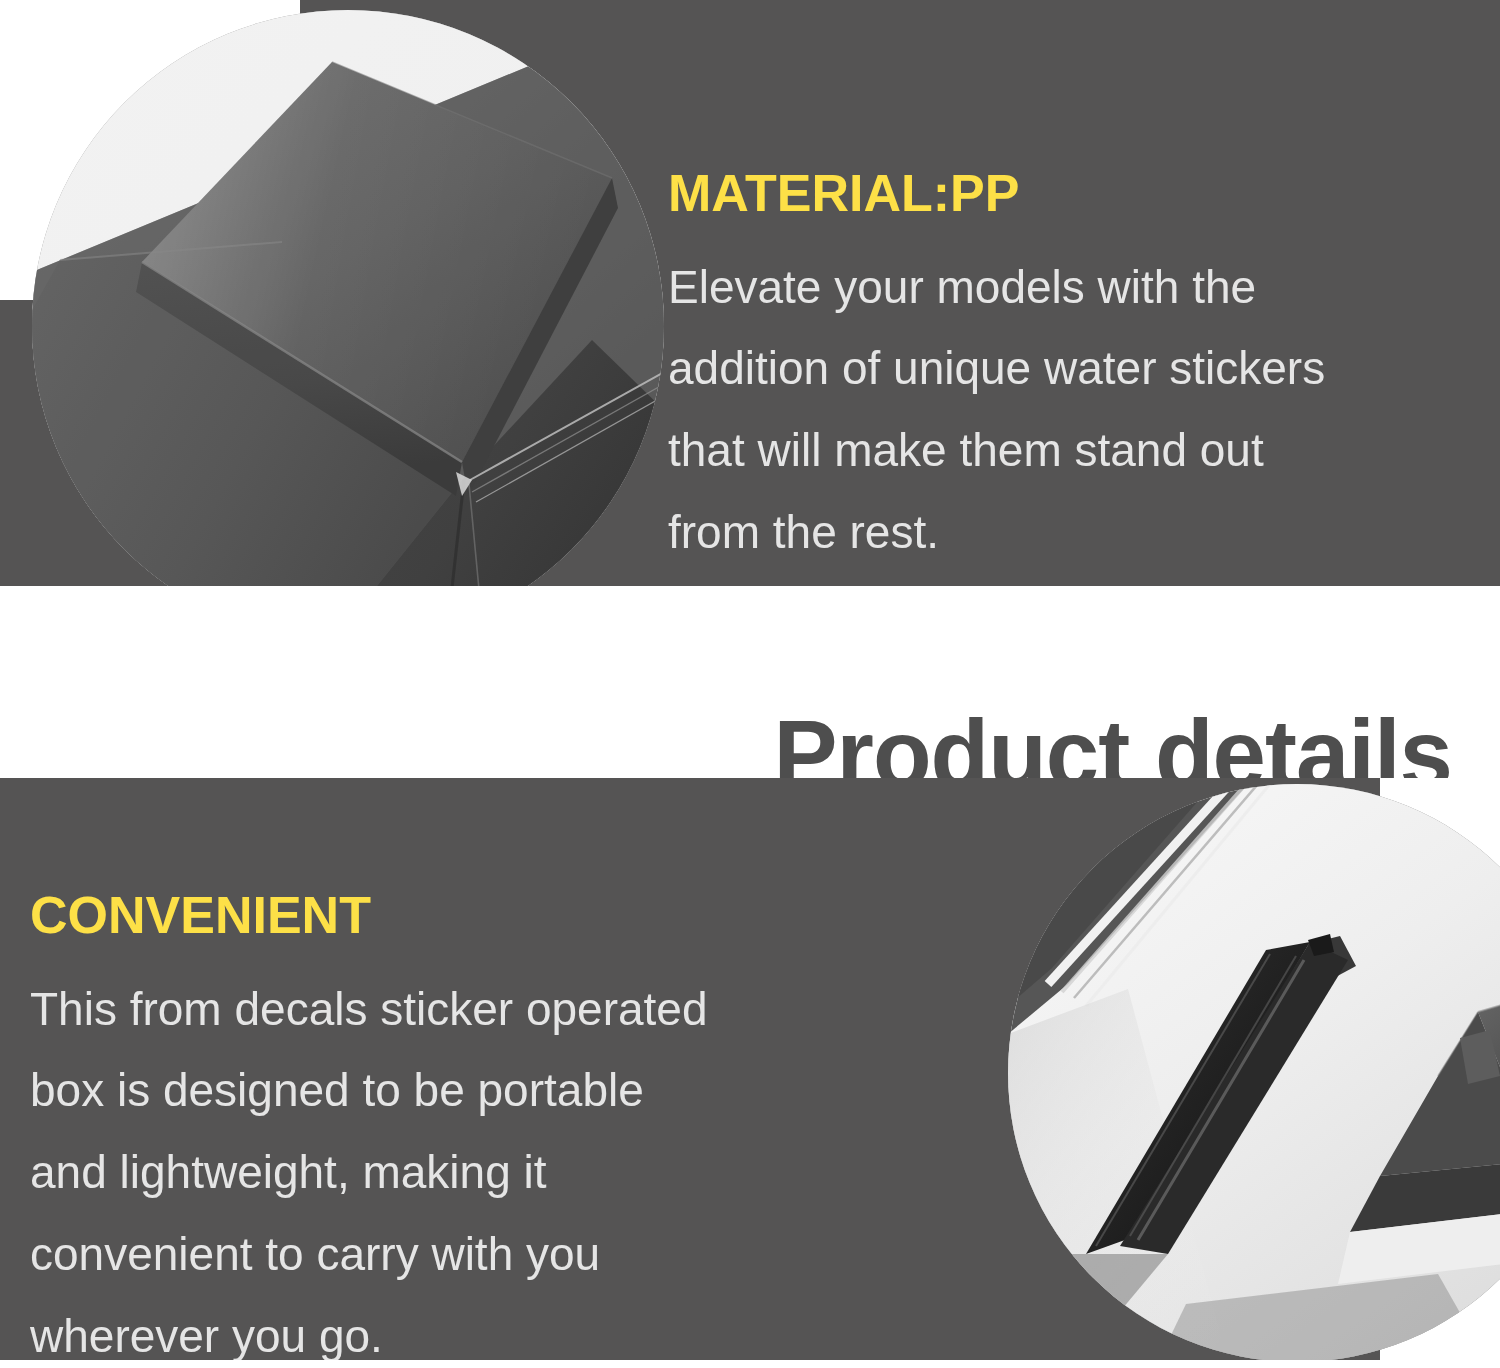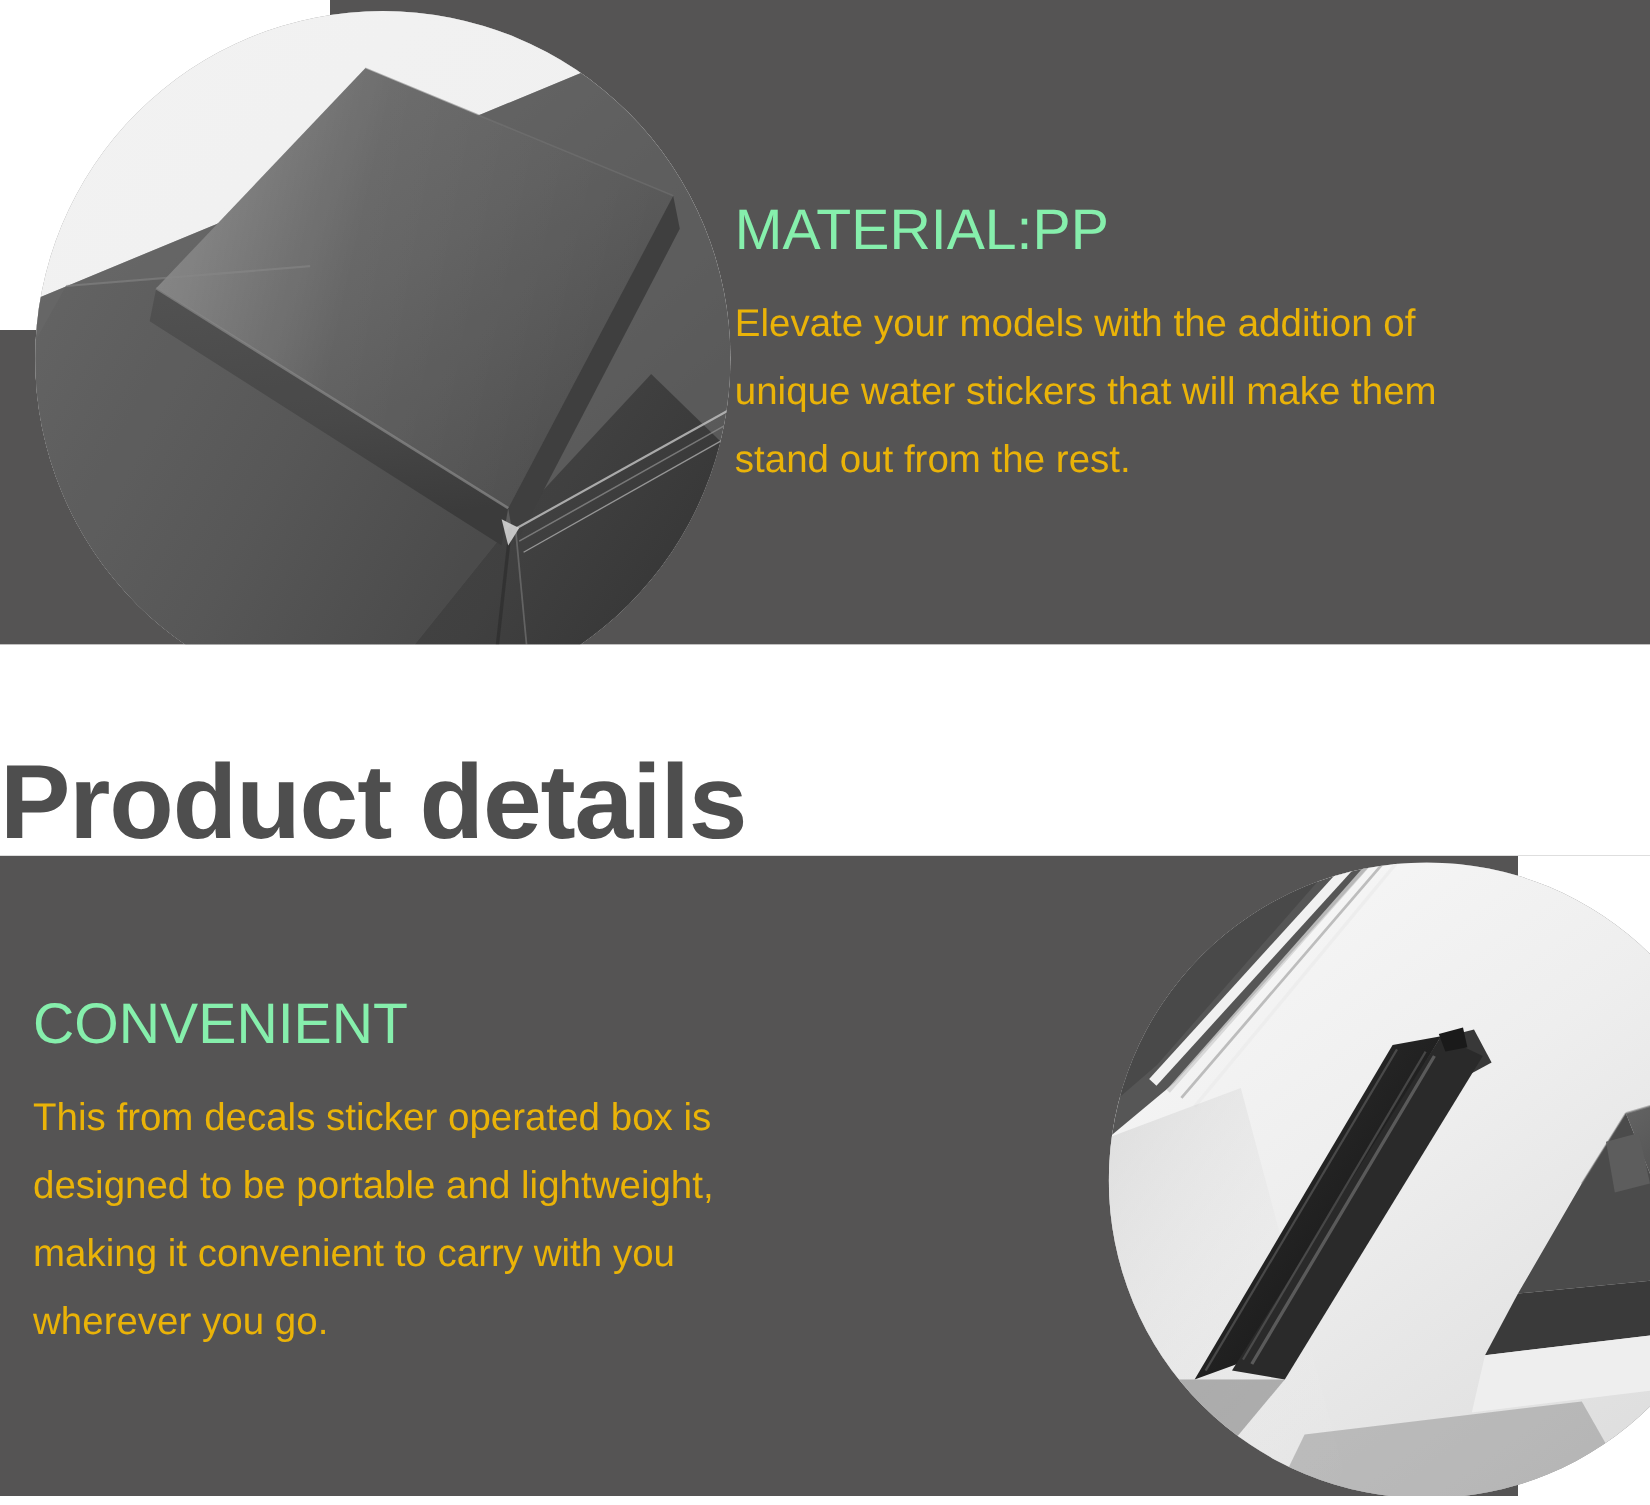--- a/index.html
+++ b/index.html
@@ -63,23 +63,23 @@
     position: absolute;
     left: 0;
     top: 586px;
     width: 1500px;
     height: 192px;
     background: #ffffff;
   }
   .section-heading {
     position: absolute;
     left: 0;
-    top: 32px;
+    top: 56px;
     width: 1452px;
-    text-align: left;
+    text-align: right;
     font-size: 96px;
     font-weight: bold;
     color: #4e4e4e;
     letter-spacing: -1px;
     line-height: 1;
     white-space: nowrap;
   }
 
   
   .panel-bottom {
@@ -134,31 +134,31 @@
     width: 660px;
   }
   .copy-bottom {
     position: absolute;
     left: 30px;
     top: 110px;
     width: 690px;
   }
 
   .feature-title {
-    color: #86efac;
-    font-weight: normal;
+    color: #fde047;
+    font-weight: bold;
     font-size: 52px;
     line-height: 1.05;
     letter-spacing: 0px;
-    margin: 16px 0 26px 0;
+    margin: 0 0 26px 0;
     white-space: nowrap;
   }
   .feature-body {
-    color: #eab308;
-    font-size: 35px;
+    color: #e5e5e5;
+    font-size: 46px;
     font-weight: normal;
     line-height: 1.78;
     margin: 0;
   }
 
   svg { display: block; }
 </style>
 </head>
 <body>
 

